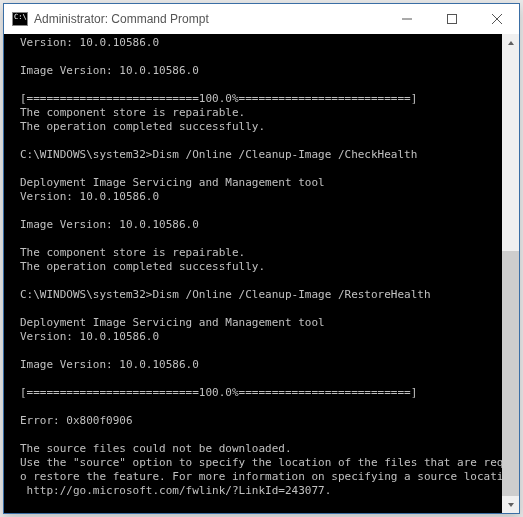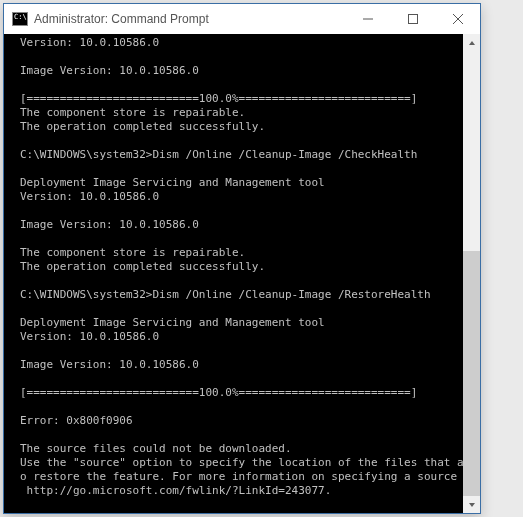--- a/index.html
+++ b/index.html
@@ -7,21 +7,21 @@
   background: #eaeaea;
   font-family: "Segoe UI", Tahoma, sans-serif;
   width: 523px;
   height: 517px;
   overflow: hidden;
 }
 .window {
   position: absolute;
   left: 3px;
   top: 3px;
-  width: 478px;
+  width: 517px;
   height: 511px;
   background: #fff;
   border: 1px solid #3a6ea5;
   box-shadow: 0 4px 12px rgba(0,0,0,0.2);
   display: flex;
   flex-direction: column;
   justify-content: space-between;
 }
 .titlebar {
   height: 30px;

